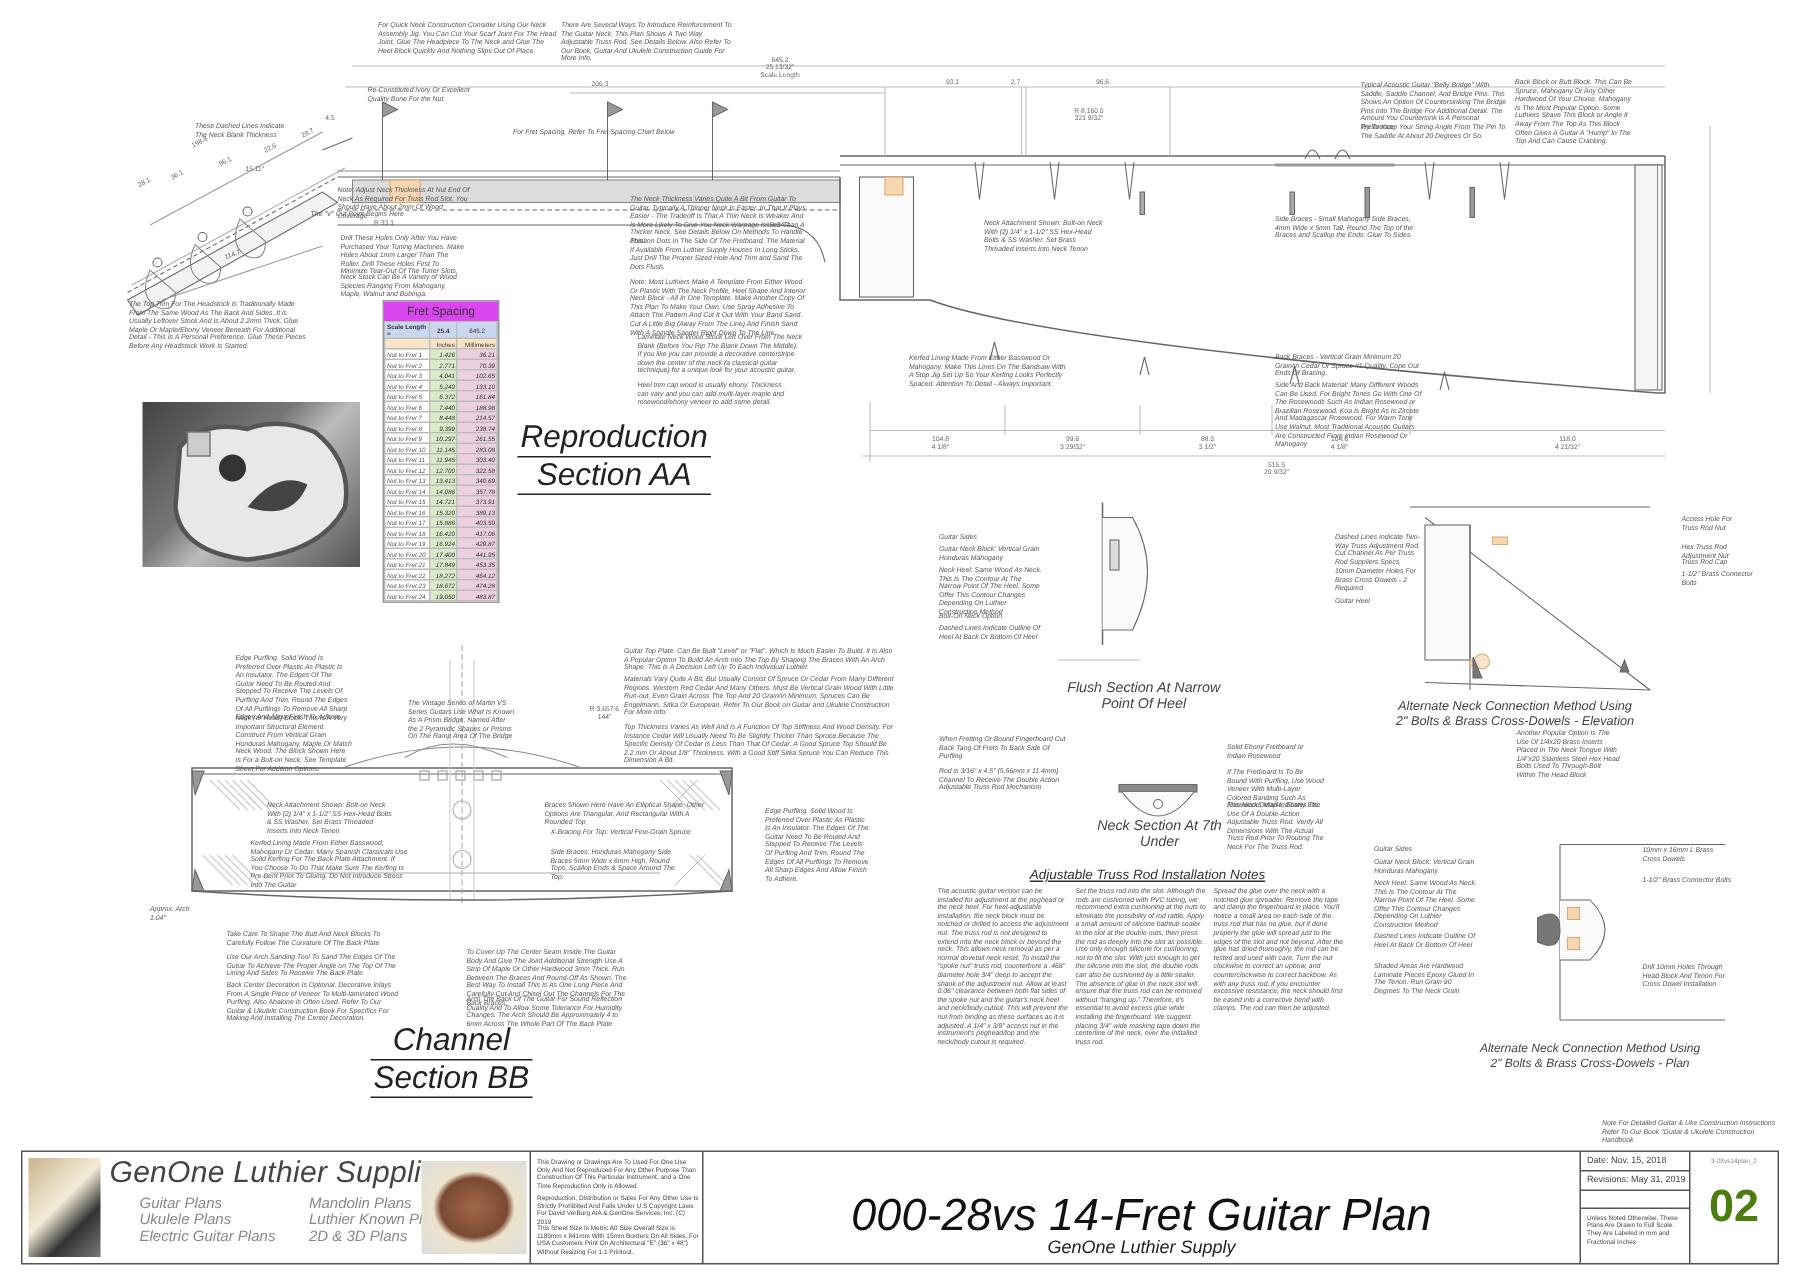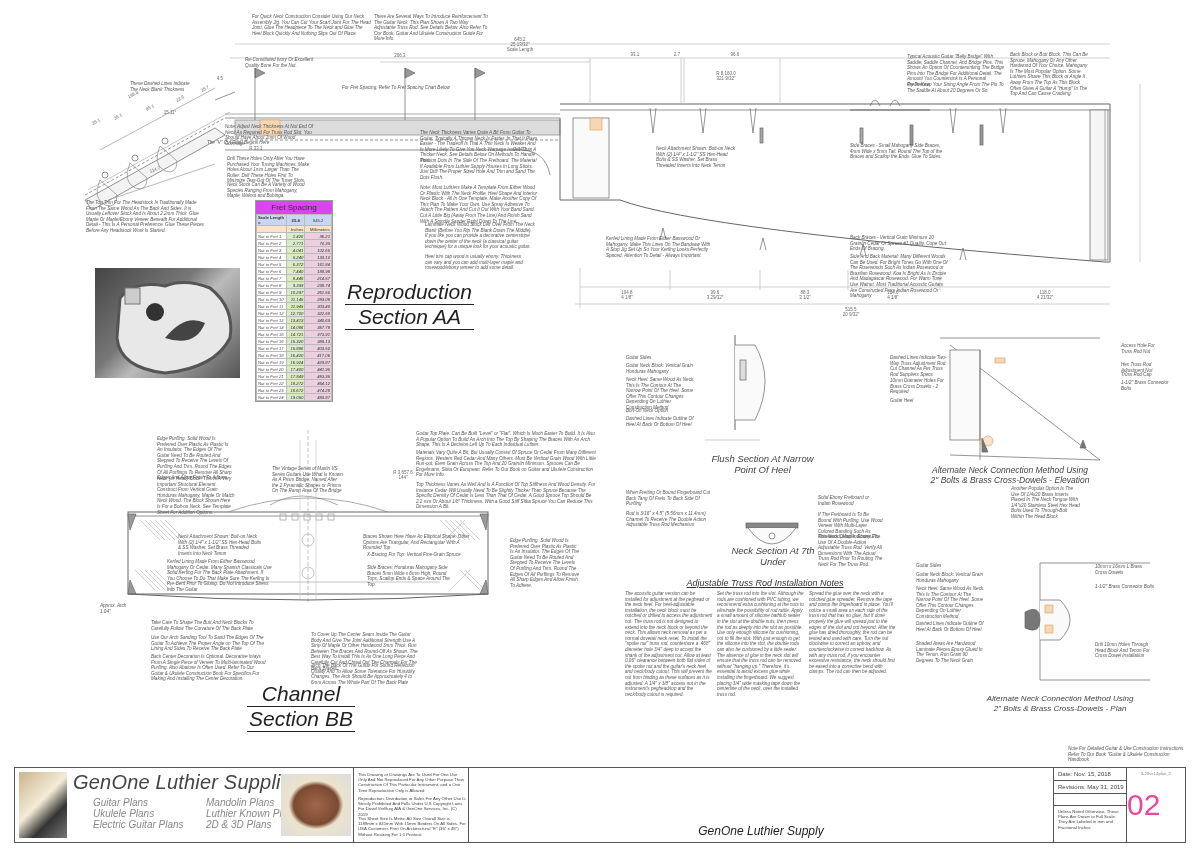--- a/index.html
+++ b/index.html
@@ -23,21 +23,21 @@
   .fret-table tr.sub td{background:#fbe3c6;font-style:normal;}
   
   .tb{position:absolute;left:14px;top:767px;width:1172px;height:76px;border:1.2px solid #555;box-sizing:border-box;}
   .tb-cell{position:absolute;top:0;bottom:0;border-right:1px solid #555;box-sizing:border-box;}
   .brand{font-style:italic;font-size:20px;color:#444;position:absolute;left:58px;top:3px;letter-spacing:0.2px;}
   .plans{position:absolute;font-style:italic;font-size:10px;line-height:11px;color:#888;}
   .legal{position:absolute;font-size:4.3px;line-height:5.2px;color:#444;}
   .supply{position:absolute;font-style:italic;font-size:12px;color:#222;text-align:center;width:100%;top:8px;margin-top:48px;}
   .plan-title{position:absolute;font-style:italic;font-size:30px;color:#111;text-align:center;width:100%;top:26px;}
   .meta-row{position:absolute;left:0;right:0;border-bottom:1px solid #555;font-size:6px;color:#444;padding-left:4px;box-sizing:border-box;}
-  .sheet-no{position:absolute;font-size:30px;color:#ec4899;left:0;right:0;text-align:left;top:20px;}
+  .sheet-no{position:absolute;font-size:30px;color:#4d7c0f;left:0;right:0;text-align:center;top:20px;font-weight:bold;}
   .photo{position:absolute;background:linear-gradient(135deg,#444 0%,#777 40%,#bbb 55%,#555 100%);}
 </style>
 </head>
 <body>
 
 <svg width="1200" height="849">
   <g stroke="#666" fill="none" stroke-width="0.7">
 
     <g>
       <polygon points="85,200 215,128 225,135 92,210" fill="#f3f3f3"></polygon>
@@ -496,20 +496,21 @@
     </div>
     <div class="photo" style="left:266px;top:6px;width:70px;height:62px;background:radial-gradient(ellipse at center,#a0674a 0%,#7b4a33 45%,#ece3cd 55%,#ddd 100%);"></div>
   </div>
   <div class="tb-cell" style="left:339px;width:115px;">
     <div class="legal" style="left:4px;top:4px;width:108px;">This Drawing or Drawings Are To Used For One Use Only And Not Reproduced For Any Other Purpose Than Construction Of This Particular Instrument, and a One Time Reproduction Only is Allowed</div>
     <div class="legal" style="left:4px;top:28px;width:108px;">Reproduction, Distribution or Sales For Any Other Use Is Strictly Prohibited And Falls Under U.S Copyright Laws For David VerBurg AIA &amp; GenOne Services, Inc. (C) 2019</div>
     <div class="legal" style="left:4px;top:48px;width:108px;">This Sheet Size Is Metric A0 Size Overall Size is 1189mm x 841mm With 15mm Borders On All Sides. For USA Customers Print On Architectural "E" (36" x 48") Without Resizing For 1:1 Printout.</div>
   </div>
   <div class="tb-cell" style="left:454px;width:585px;">
     <div class="supply">GenOne Luthier Supply</div>
+    <div class="plan-title">000-28vs 14-Fret Guitar Plan</div>
   </div>
   <div class="tb-cell" style="left:1039px;width:73px;">
     <div class="meta-row" style="top:0;height:13px;line-height:13px;">Date: Nov. 15, 2018</div>
     <div class="meta-row" style="top:13px;height:13px;line-height:13px;">Revisions: May 31, 2019</div>
     <div class="meta-row" style="top:26px;height:12px;"></div>
     <div class="legal" style="left:4px;top:41px;width:66px;">Unless Noted Otherwise, These Plans Are Drawn to Full Scale. They Are Labeled in mm and Fractional Inches</div>
   </div>
   <div class="tb-cell" style="left:1112px;width:58px;border-right:none;">
     <div class="legal" style="left:0;right:0;top:3px;text-align:center;color:#888;">3-28vs14plan_2</div>
     <div class="sheet-no">02</div>

